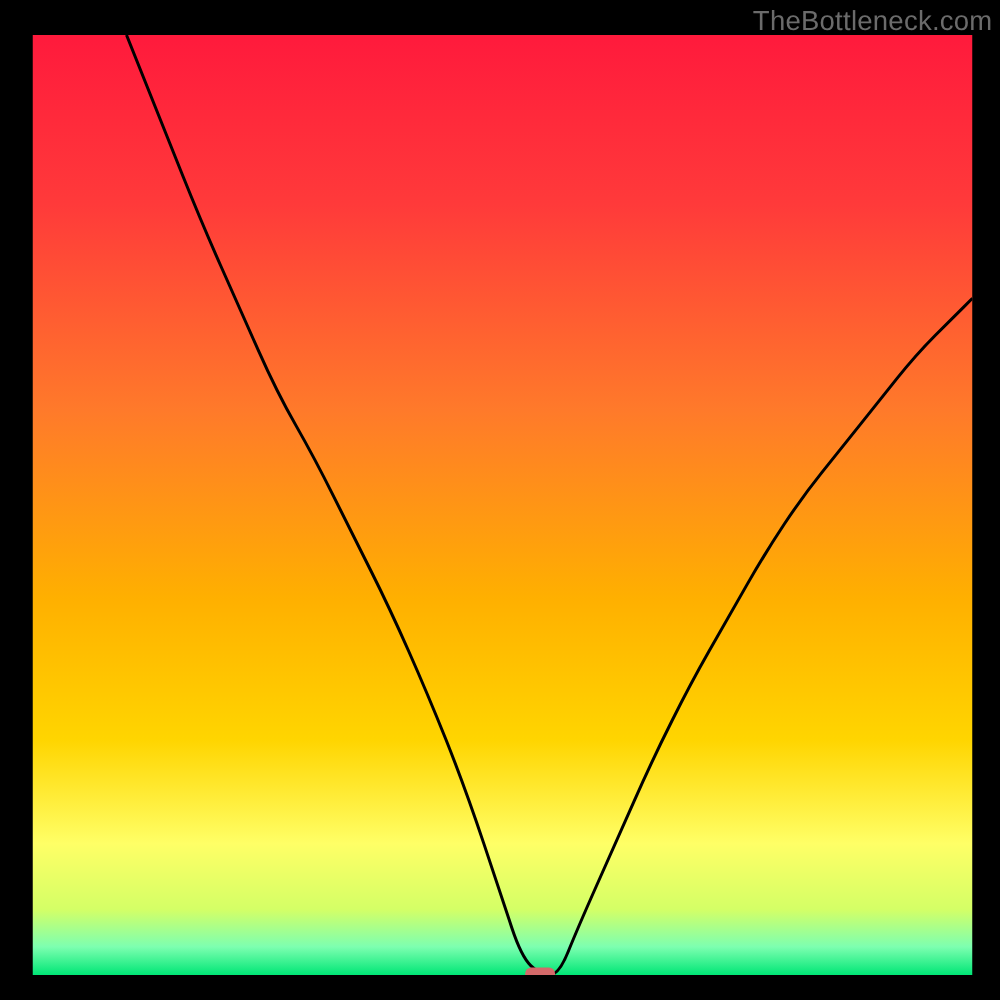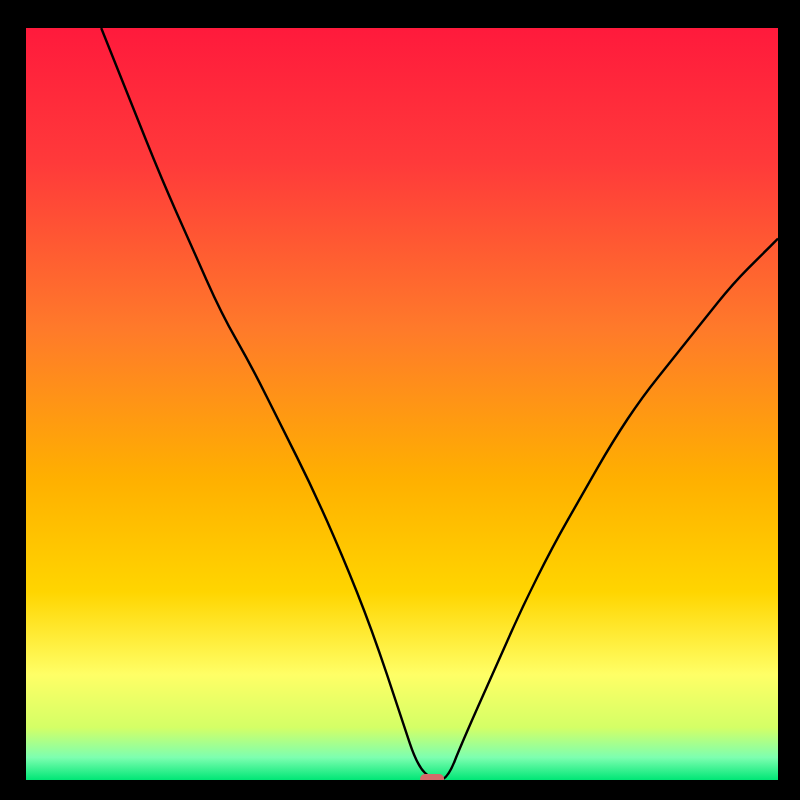--- a/index.html
+++ b/index.html
@@ -35,20 +35,21 @@
     height: 752px;
   }
   .plot svg {
     display: block;
   }
 </style>
 </head>
 <body>
 
 <div class="frame">
+  <div class="watermark">TheBottleneck.com</div>
 
   <div class="plot">
     <svg id="chart-svg" width="752" height="752" viewBox="0 0 752 752">
       <defs>
         <linearGradient id="bg-grad" x1="0" y1="0" x2="0" y2="1">
           <stop offset="0%" stop-color="#ff1a3c"></stop>
           <stop offset="18%" stop-color="#ff3a3a"></stop>
           <stop offset="40%" stop-color="#ff7a2a"></stop>
           <stop offset="60%" stop-color="#ffb000"></stop>
           <stop offset="75%" stop-color="#ffd500"></stop>

